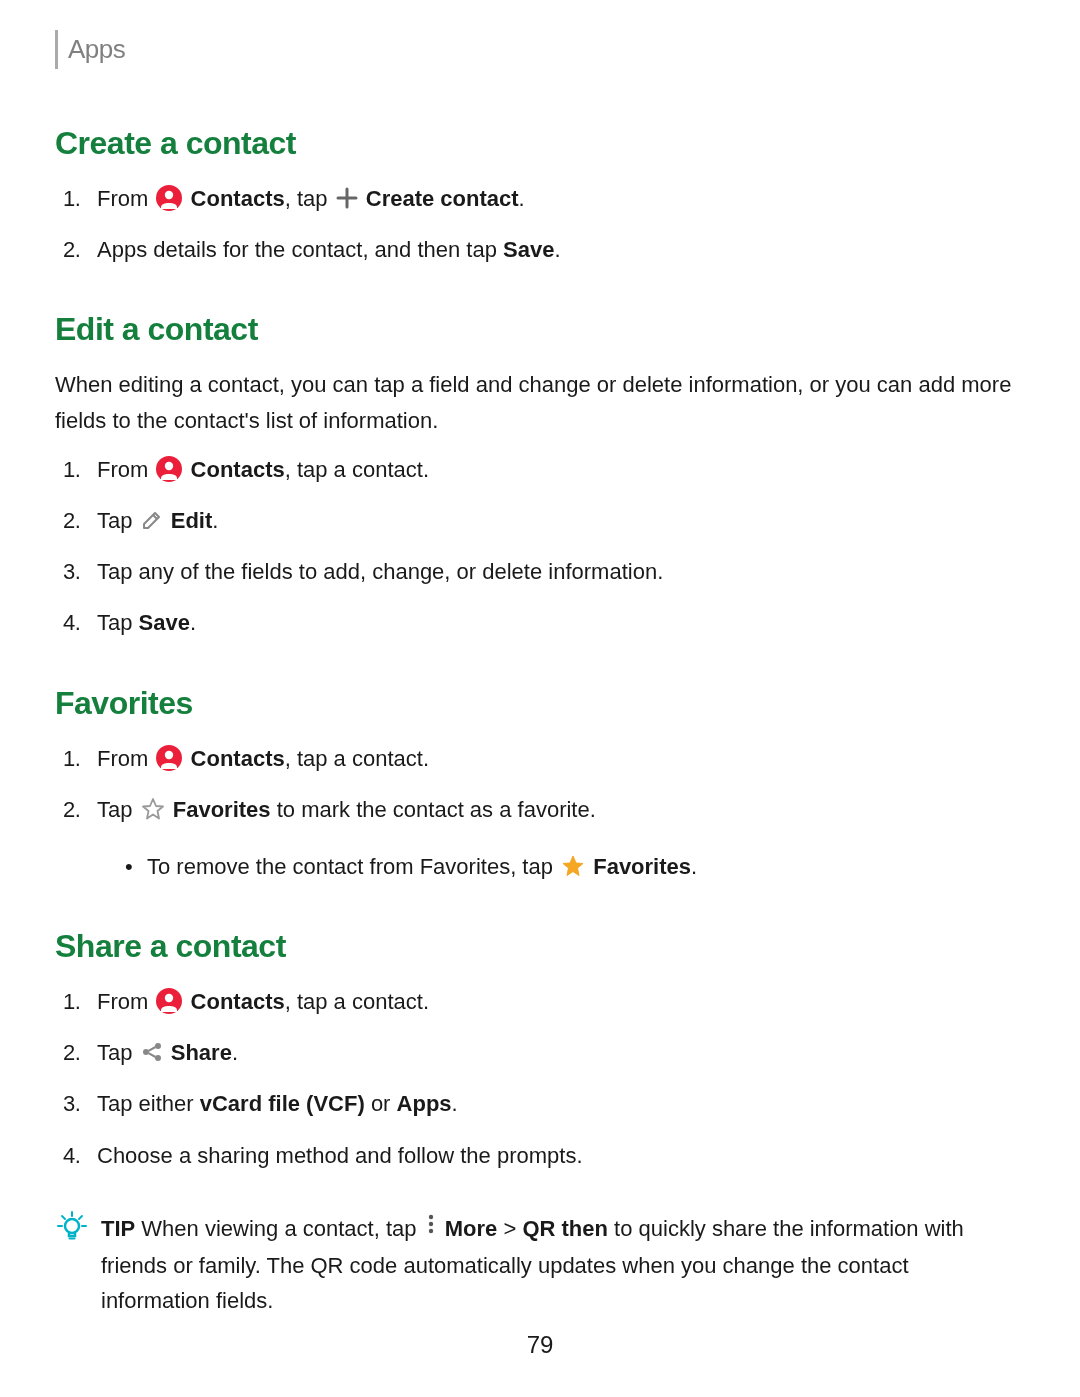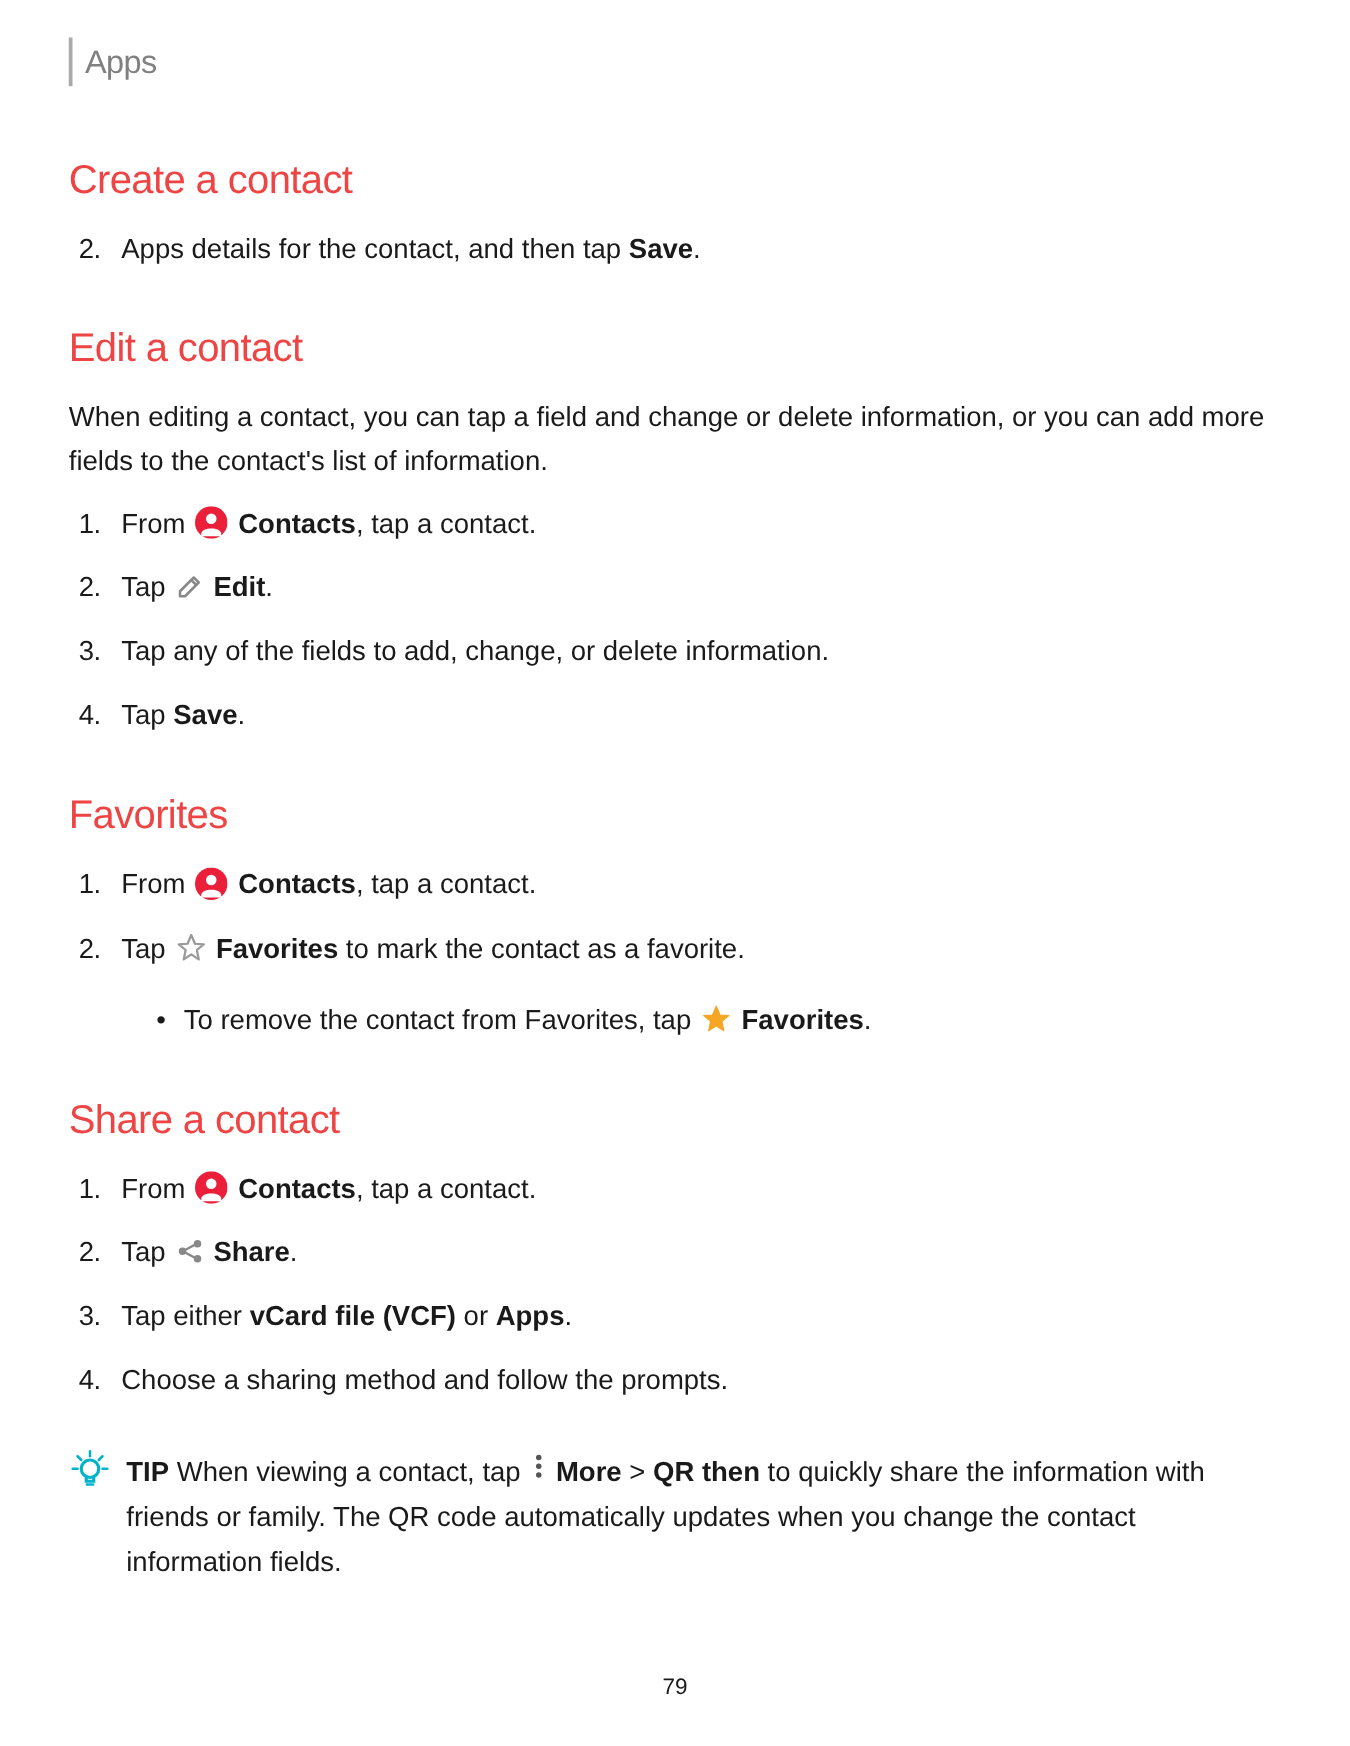--- a/index.html
+++ b/index.html
@@ -18,23 +18,23 @@
     color: #808080;
     font-size: 26px;
     font-weight: 400;
     border-left: 3px solid #aaa;
     padding-left: 10px;
     margin-bottom: 50px;
     letter-spacing: -0.5px;
   }
   h2 {
     font-size: 32px;
-    font-weight: 400;
+    font-weight: 700;
     margin-bottom: 14px;
-    color: #ef4444;
+    color: #15803d;
     letter-spacing: -0.5px;
   }
   .section { margin-bottom: 38px; }
   .para { margin-bottom: 14px; line-height: 1.6; }
   ol { list-style: none; padding-left: 30px; }
   ol li {
     margin-bottom: 16px;
     position: relative;
     padding-left: 12px;
     line-height: 1.6;
@@ -78,41 +78,59 @@
     margin-top: 2px;
   }
   .tiptext { flex: 1 1 auto; line-height: 1.6; }
 
   .page-number {
     position: absolute;
     bottom: 34px;
     left: 0;
     width: 100%;
     text-align: center;
-    font-size: 18px;
+    font-size: 24px;
     color: #1a1a1a;
   }
 
   
   .more-dots {
     display:inline-block;
     vertical-align: middle;
     margin: 0 3px;
     position:relative;
     top:-2px;
   }
 </style>
 </head>
 <body>
 
 <div class="breadcrumb">Apps</div>
 
 <div class="section">
   <h2>Create a contact</h2>
   <ol>
+    <li data-marker="1.">
+      <span>From</span>
+      <span class="icon">
+        <svg width="26" height="26" viewBox="0 0 26 26">
+            <circle cx="13" cy="13" r="13" fill="#EB1F3A"></circle>
+            <circle cx="13" cy="10" r="4.2" fill="#fff"></circle>
+            <path d="M5 22 C5 16.5 21 16.5 21 22 L21 24 L5 24 Z" fill="#fff"></path>
+          </svg>
+      </span>
+      <span class="bold">Contacts</span><span>, tap</span>
+      <span class="icon">
+        <svg width="22" height="22" viewBox="0 0 22 22">
+            <line x1="11" y1="2" x2="11" y2="20" stroke="#666" stroke-width="3" stroke-linecap="round"></line>
+            <line x1="2" y1="11" x2="20" y2="11" stroke="#666" stroke-width="3" stroke-linecap="round"></line>
+          </svg>
+      </span>
+      <span class="bold">Create contact</span><span>.</span>
+    </li>
     <li data-marker="2.">
       <span>Apps details for the contact, and then tap </span><span class="bold">Save</span><span>.</span>
     </li>
   </ol>
 </div>
 
 <div class="section">
   <h2>Edit a contact</h2>
   <p class="para">When editing a contact, you can tap a field and change or delete information, or you can add more fields to the contact's list of information.</p>
   <ol>

